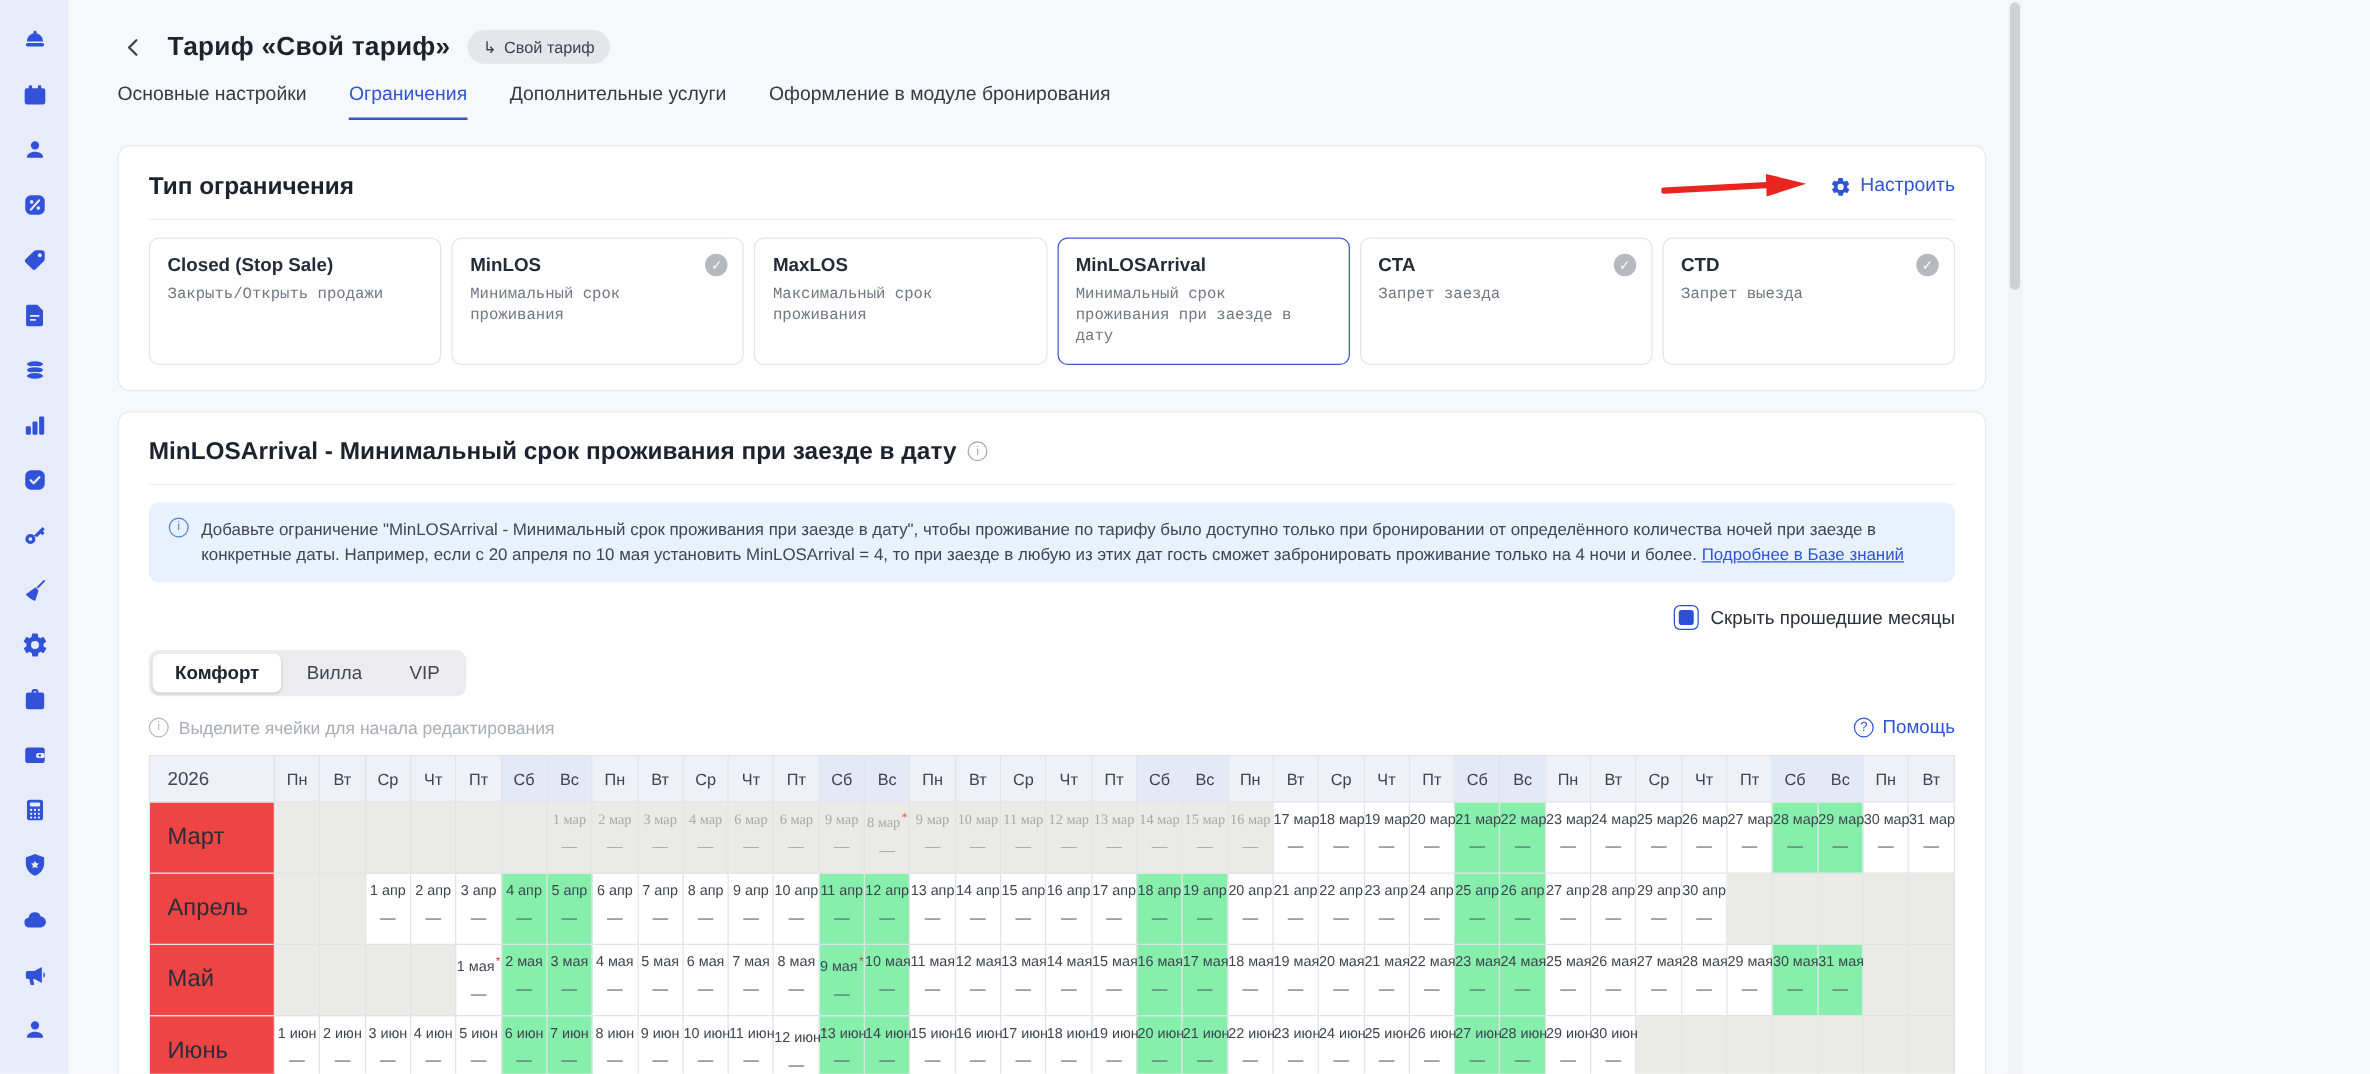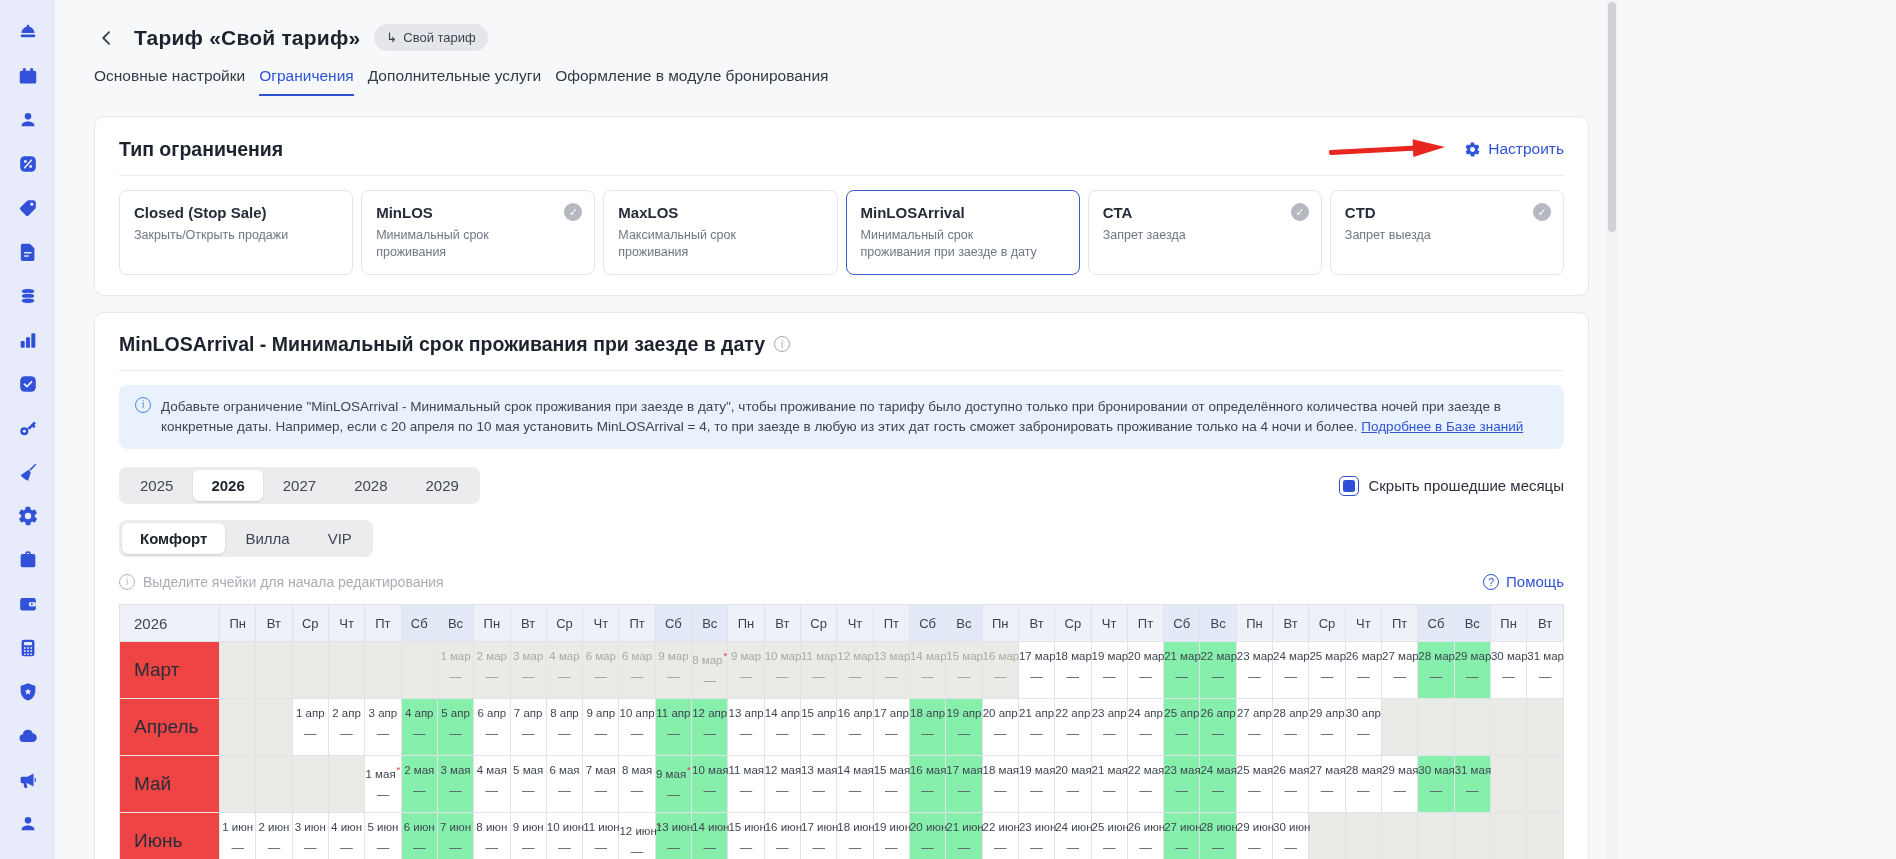--- a/index.html
+++ b/index.html
@@ -16,42 +16,42 @@
   
   .main { flex:1; padding:0 29px 0 39px; }
 
   .page-header { display:flex; align-items:center; margin-top:24px; gap:14px; }
   .back-btn { width:26px; height:26px; display:flex; align-items:center; justify-content:center; cursor:pointer; }
   .page-title { font-size:21px; font-weight:bold; color:#1d232e; letter-spacing:.2px; }
   .badge { display:inline-flex; align-items:center; gap:6px; background:#e4e6ea; border-radius:14px;
            height:27px; padding:0 12px; font-size:13px; color:#3c4250; }
   .badge .arr { font-size:13px; color:#3c4250; }
 
-  .nav-tabs { display:flex; gap:14px; margin-top:16px; }
+  .nav-tabs { display:flex; gap:34px; margin-top:16px; }
   .nav-tab { font-size:15.5px; color:#333a46; padding-bottom:9px; cursor:pointer; border-bottom:2px solid transparent; }
   .nav-tab.active { color:#2f54d8; border-bottom-color:#2f54d8; }
 
   .card { background:#fff; border:1px solid #e7e8ec; border-radius:10px; padding:20px 24px; }
   .card + .card { margin-top:16px; }
   .card.first { margin-top:20px; }
   .divider { height:1px; background:#ededf1; margin:14px 0; }
 
   .card-head { display:flex; align-items:center;gap:41px; }
   .card-title { font-size:19.5px; font-weight:bold; color:#1d232e; }
   .configure { margin-left:auto; display:flex; align-items:center; gap:7px; cursor:pointer; position:relative; }
   .configure .label { font-size:15.5px; color:#2f54d8; }
   .configure svg.gear { width:17px; height:17px; fill:#2f54d8; }
   .red-arrow { margin-right:10px; transform:rotate(-2deg); }
 
   .type-cards { display:grid; grid-template-columns:repeat(6,1fr); gap:8px; }
   .type-card { position:relative; border:1px solid #e3e5e9; border-radius:8px; padding:13px 14px; min-height:83px;
                cursor:pointer; background:#fff; }
   .type-card.selected { border:1.5px solid #3b5bd0; }
   .tc-title { font-size:15px; font-weight:bold; color:#252b38; margin-bottom:6px; }
-  .tc-sub { font-size:12.5px; color:#6f7684; line-height:1.35; padding-right:20px; }
+  .tc-sub { font-size:12.5px; color:#6f7684; line-height:1.35; padding-right:20px;font-family:Liberation Mono, monospace; }
   .tc-check { position:absolute; top:12px; right:12px; width:18px; height:18px; border-radius:50%;
               background:#b5b8be; color:#fff; font-size:11px; display:flex; align-items:center; justify-content:center; }
 
   .section-title-row { display:flex; align-items:center; gap:9px; }
   .info-circle { width:16px; height:16px; border-radius:50%; border:1.3px solid #a0a5ae; color:#a0a5ae;
                  font-size:10px; display:inline-flex; align-items:center; justify-content:center; flex:0 0 auto; }
   .info-circle.blue { border-color:#4a86e0; color:#4a86e0; }
 
   .banner { background:#e9f1fc; border-radius:8px; padding:12px 16px; display:flex; gap:10px; margin-top:14px; }
   .banner .txt { font-size:13.5px; line-height:1.5; color:#3e4553; }
@@ -81,21 +81,21 @@
   table.cal { border-collapse:collapse; width:100%; table-layout:fixed; background:#fff; }
   .cal th, .cal td { border:1px solid #e2e3e8; }
   .cal thead th { height:37px; background:#eef1f8; font-size:13px; font-weight:normal; color:#3d4350; }
   .cal thead th.weekend { background:#e3e9f6; }
   .cal thead th.year { text-align:left; padding-left:14px; font-size:15px; color:#3f4554; }
   .cal td.month { font-size:19px; color:#272d39; padding-left:14px; background:#ef4444; }
   .cal td.day { height:57px; vertical-align:top; text-align:center; cursor:pointer; }
   .cal td.day .d { font-size:11.5px; color:#3f4550; margin-top:8px; white-space:nowrap; }
   .cal td.day .dash { margin-top:8px; color:#555b66; font-size:12.5px; }
   .cal td.day.weekend { background:#86efac; }
-  .cal td.empty, .cal td.day.past { background:#eaeae6; }
+  .cal td.empty, .cal td.day.past { background:#eaeae6;font-family:Liberation Serif, serif; }
   .cal td.day.past .d { color:#a9a9a4; }
   .cal td.day.past .dash { color:#9d9d98; }
   .cal sup.hol { color:#e23c33; font-size:9.5px; margin-left:1px; }
 
   .scroll-strip { position:absolute; right:0; top:0; width:12px; height:859px; background:#f2f3f5; }
   .scroll-strip .thumb { position:absolute; top:2px; left:2px; width:8px; height:230px; background:#cfd1d6; border-radius:4px; }
 </style>
 </head>
 <body>
 
@@ -309,27 +309,20 @@
 
       <div class="banner">
         <span class="info-circle blue">i</span>
         <div class="txt">
           <span>Добавьте ограничение "MinLOSArrival - Минимальный срок проживания при заезде в дату", чтобы проживание по тарифу было доступно только при бронировании от определённого количества ночей при заезде в конкретные даты. Например, если с 20 апреля по 10 мая установить MinLOSArrival = 4, то при заезде в любую из этих дат гость сможет забронировать проживание только на 4 ночи и более.</span>
           <a href="#">Подробнее в Базе знаний</a>
         </div>
       </div>
 
       <div class="controls-row">
-        <div class="segmented" id="year-tabs">
-            <div class="seg-item">2025</div>
-            <div class="seg-item active">2026</div>
-            <div class="seg-item">2027</div>
-            <div class="seg-item">2028</div>
-            <div class="seg-item">2029</div>
-          </div>
         <div class="hide-past">
           <span class="cb">
               <span class="in"></span>
             </span>
           <span class="lbl">Скрыть прошедшие месяцы</span>
         </div>
       </div>
 
       <div class="room-row">
         <div class="segmented" id="room-tabs">

